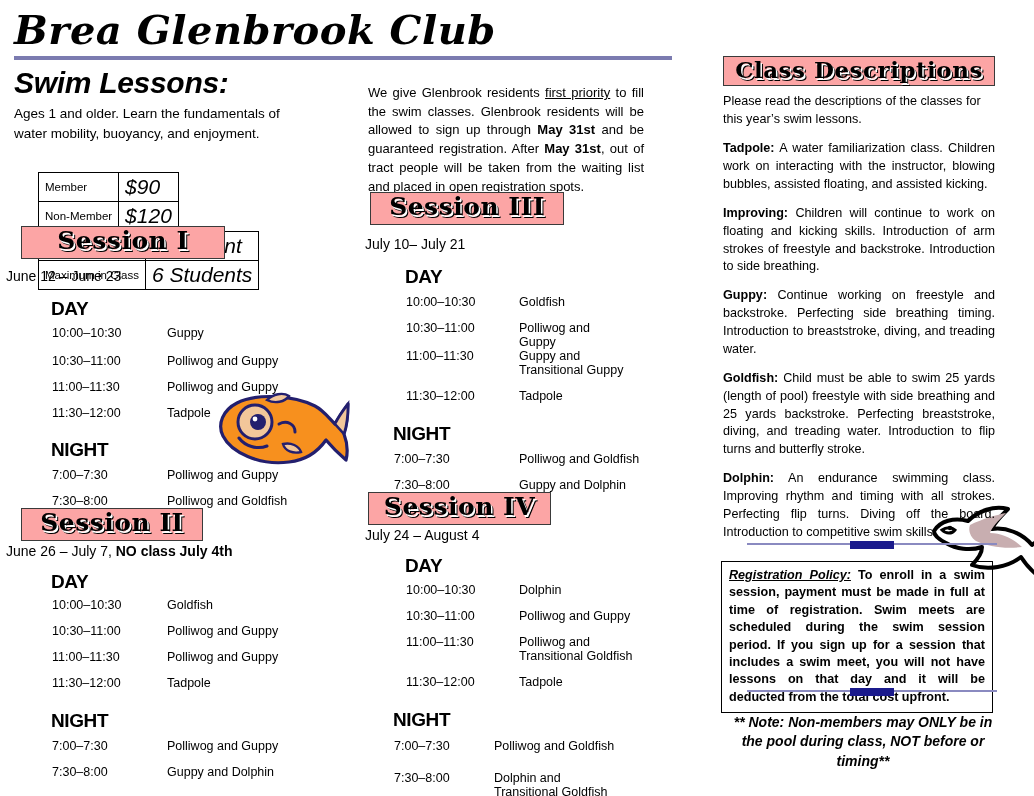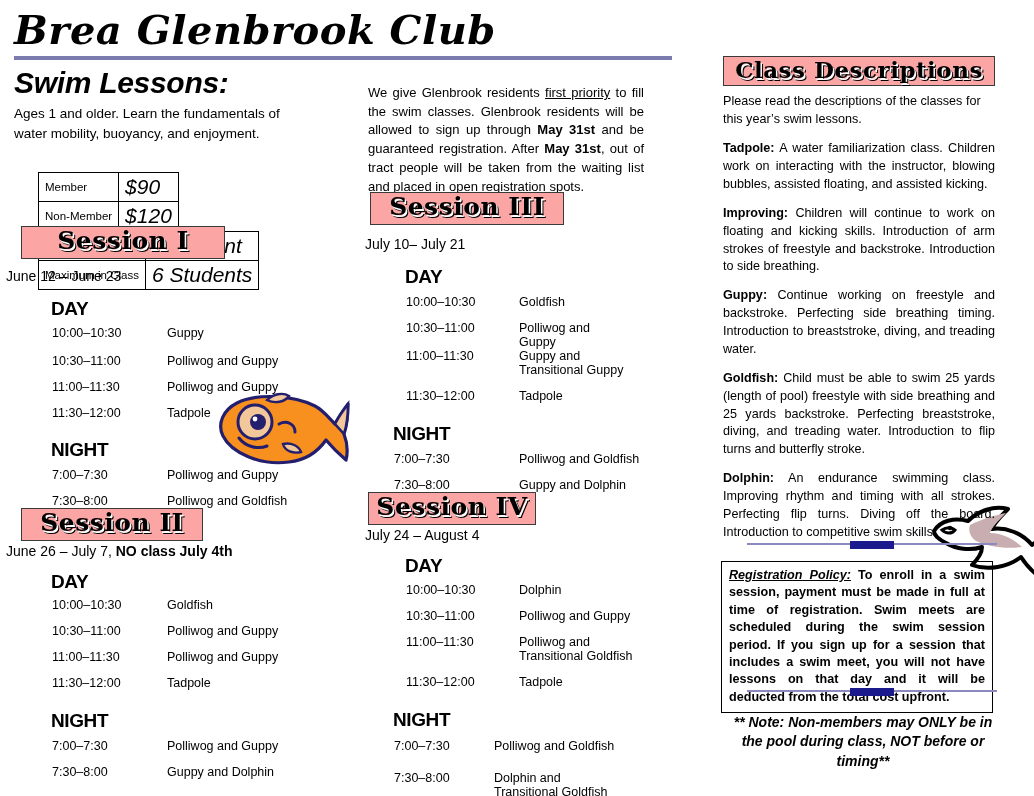--- a/index.html
+++ b/index.html
@@ -356,21 +356,21 @@
 
     <svg class="dolphin-art" viewBox="0 0 128 88">
       <g>
         <path d="M12 34 C18 24 32 20 46 24 C56 14 72 8 86 12 C78 20 72 26 70 32 C84 30 100 36 110 48 C118 42 124 40 126 40 C122 48 118 54 116 60 C120 66 122 74 120 82 C112 76 104 68 99 60 C86 70 66 74 50 68 C56 62 60 56 60 50 C48 54 34 52 24 46 C16 42 12 38 12 34 Z" fill="#ffffff" stroke="#000000" stroke-width="4" stroke-linejoin="round"></path>
         <path d="M48 28 C60 22 74 18 84 16 C76 24 70 30 68 36 C80 36 92 42 100 50 C84 52 66 50 54 44 C48 40 46 33 48 28 Z" fill="#C8AEB0"></path>
         <path d="M20 33 C24 30 30 30 33 33 C30 37 24 37 20 33 Z" fill="#ffffff" stroke="#000000" stroke-width="3"></path>
         <circle cx="28" cy="31" r="2.2" fill="#000000"></circle>
       </g>
     </svg>
 
-    <div style="position:absolute; left:8px; top:492px; width:168px;">
+    <div style="position:absolute; left:8px; top:492px; width:183px;">
       <div class="session-banner">Session IV</div>
     </div>
     <div style="position:absolute; left:5px; top:527px; width:340px;">
       <div class="session-dates" style="margin-top:0"><span>July 24 – August 4</span><b></b></div>
       <div class="daynight-head" style="margin-top:12px; margin-left:40px;">DAY</div>
       <table class="sched" style="margin-top:6px; margin-left:41px;">
         <tbody>
             <tr>
               <td class="time" style="width:113px;height:26px">10:00–10:30</td>
               <td class="cls">Dolphin</td>

